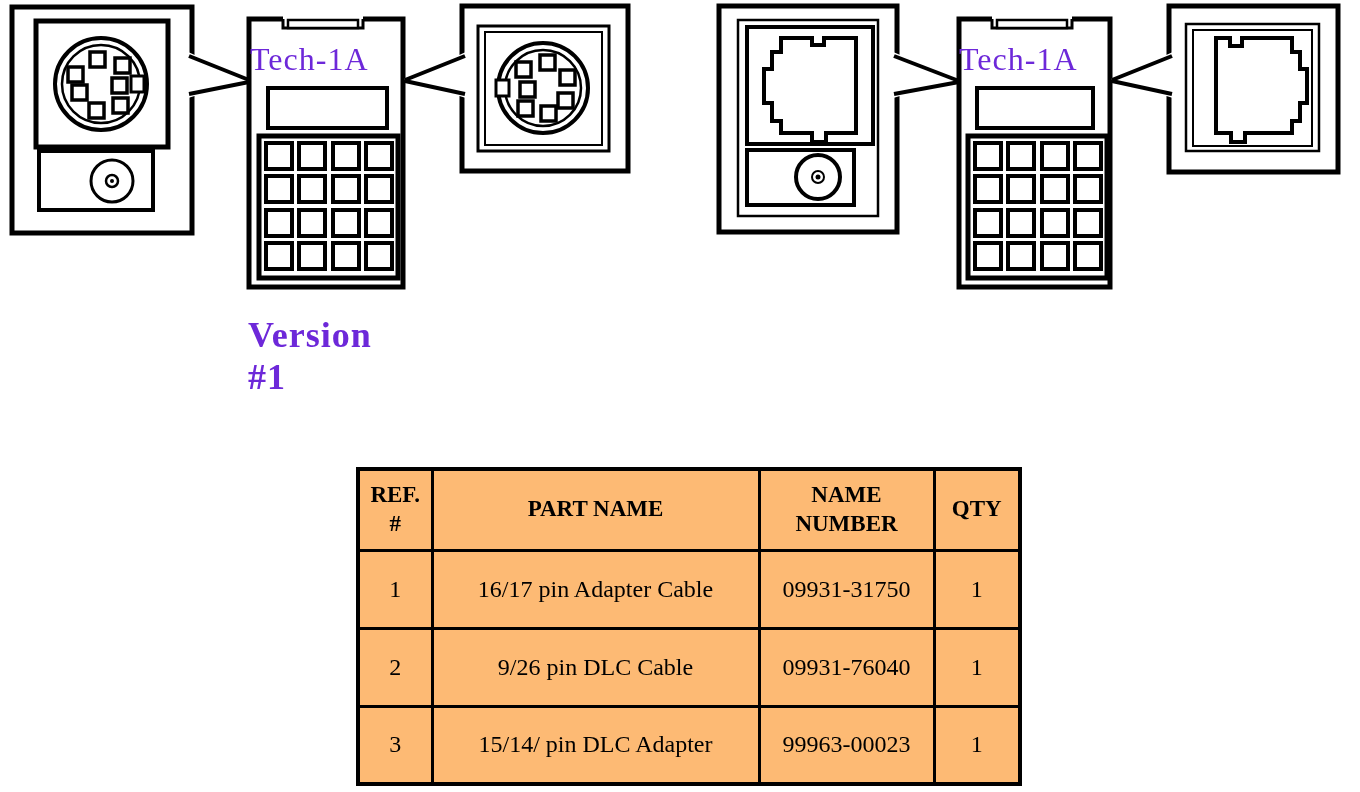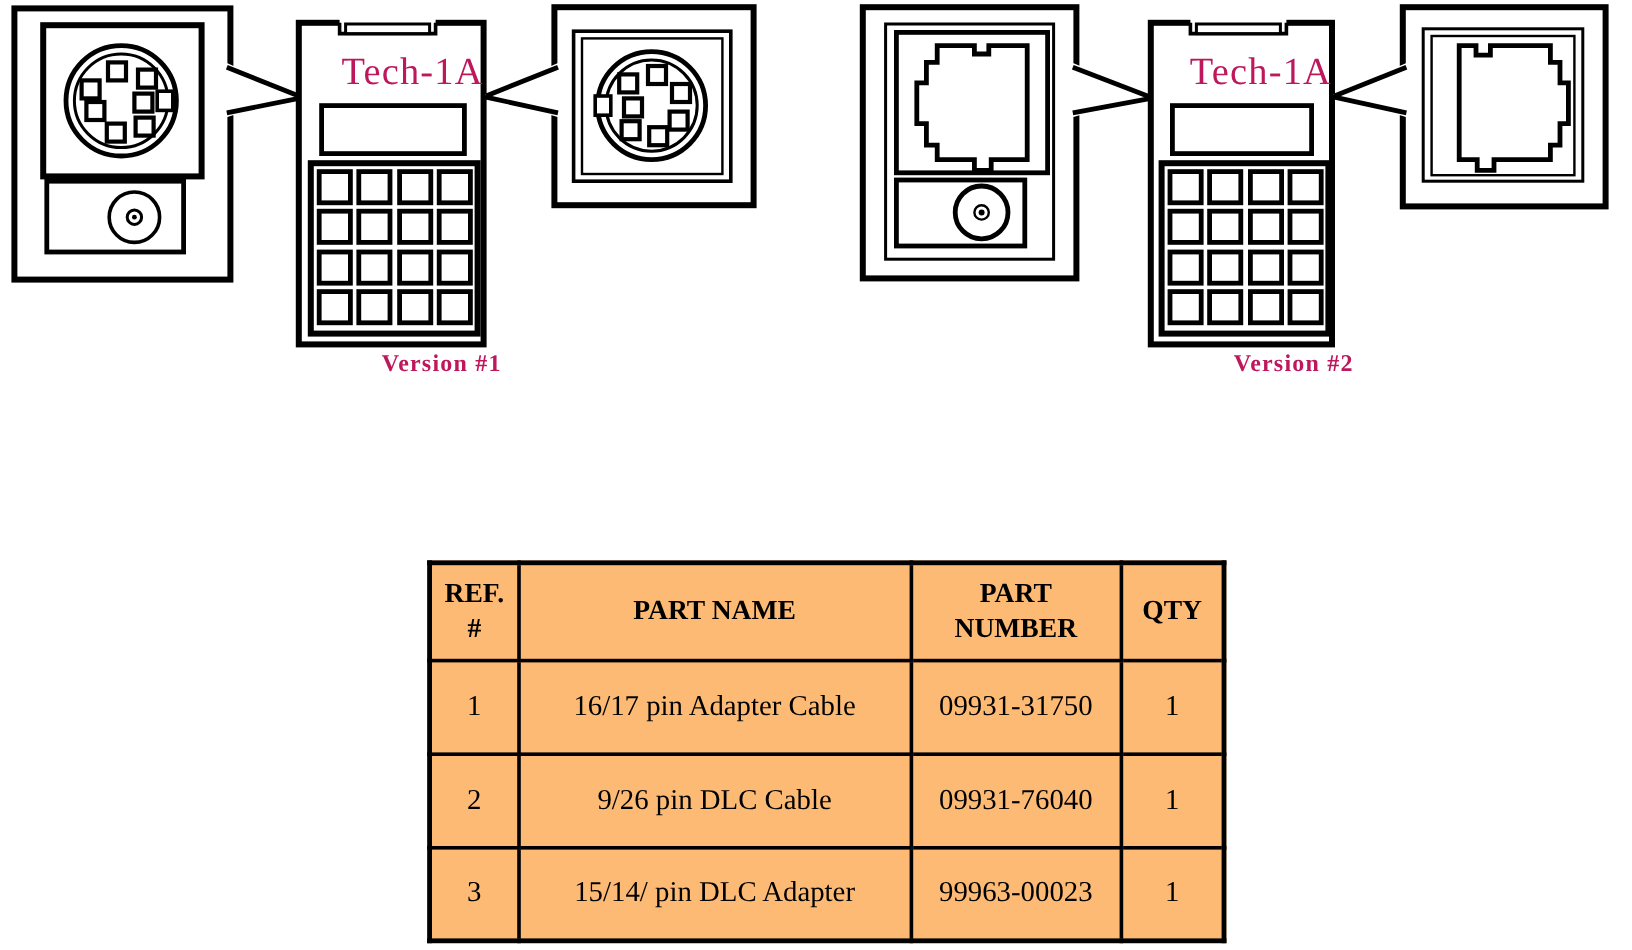--- a/index.html
+++ b/index.html
@@ -1,21 +1,21 @@
 <!DOCTYPE html>
 <html><head>
 <meta charset="utf-8">
 <style>
   html,body{margin:0;padding:0;background:#ffffff;}
   #page{position:relative;width:1360px;height:792px;background:#ffffff;overflow:hidden;
         font-family:"Liberation Serif", serif;color:#000;}
   svg{position:absolute;left:0;top:0;}
-  .label{position:absolute;text-align:right;color:#be185d;}
+  .label{position:absolute;text-align:left;color:#6d28d9;}
   .device-title{font-size:32px;font-weight:500;letter-spacing:1px;}
-  .caption{font-size:20px;font-weight:bold;letter-spacing:1px;}
+  .caption{font-size:36px;font-weight:bold;letter-spacing:1px;margin-top:22px;}
   table.parts{position:absolute;left:356px;top:467px;border-collapse:collapse;
               background:#fdba74;table-layout:fixed;}
   table.parts th, table.parts td{border:3px solid #000;text-align:center;
               vertical-align:middle;padding:0;}
   table.parts{border:4px solid #000;}
   table.parts th{font-size:23px;font-weight:bold;white-space:pre-line;line-height:1.25;}
   table.parts td{font-size:24px;}
   td.pname{text-align:left;padding-left:16px;}
   td.pnum{font-size:25px;}
   .col-ref{width:74px;} .col-name{width:327px;} .col-num{width:175px;} .col-qty{width:86px;}
@@ -145,35 +145,34 @@
       <line x1="1172" y1="94" x2="1112" y2="81" stroke="#000" stroke-width="4"></line>
       <rect x="1186" y="24" width="133" height="127" fill="#fff" stroke="#000" stroke-width="2.5"></rect>
       <rect x="1193" y="30" width="119" height="116" fill="#fff" stroke="#000" stroke-width="2"></rect>
       <path d="M1216,38 H1230 V46 H1242 V38 H1292 V52 H1300 V69 H1307 V103 H1300 V121 H1292 V133 H1245 V142 H1231 V133 H1216 Z" fill="#fff" stroke="#000" stroke-width="4"></path>
     </g>
   </svg>
 
   <div class="label device-title" style="left:250px;top:41px;width:153px;">Tech-1A</div>
   <div class="label device-title" style="left:959px;top:41px;width:151px;">Tech-1A</div>
   <div class="label caption" style="left:248px;top:292px;width:170px;">Version #1</div>
-  <div class="label caption" style="left:958px;top:292px;width:170px;">Version #2</div>
 
   <table class="parts">
     <colgroup>
       <col class="col-ref">
         <col class="col-name">
         <col class="col-num">
         <col class="col-qty">
     </colgroup>
     <tbody>
         <tr class="hdr">
       <th>REF.
 #</th>
       <th>PART NAME</th>
-      <th>PART
+      <th>NAME
 NUMBER</th>
       <th>QTY</th>
     </tr>
     <tr class="r">
       <td>1</td>
       <td class="pname">16/17 pin Adapter Cable</td>
       <td class="pnum">09931-31750</td>
       <td>1</td>
     </tr>
     <tr class="r">

